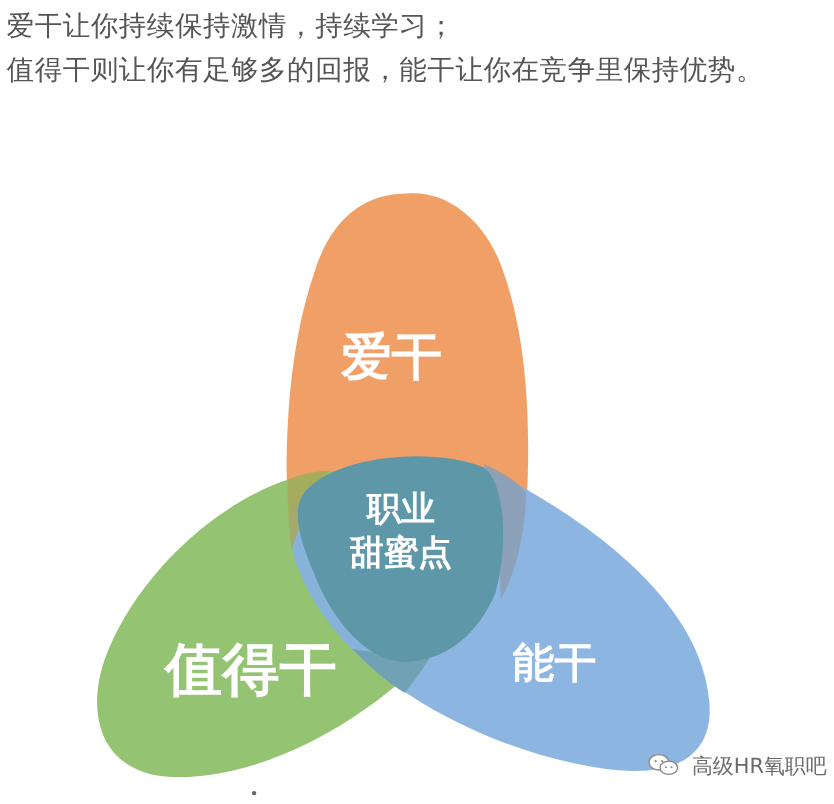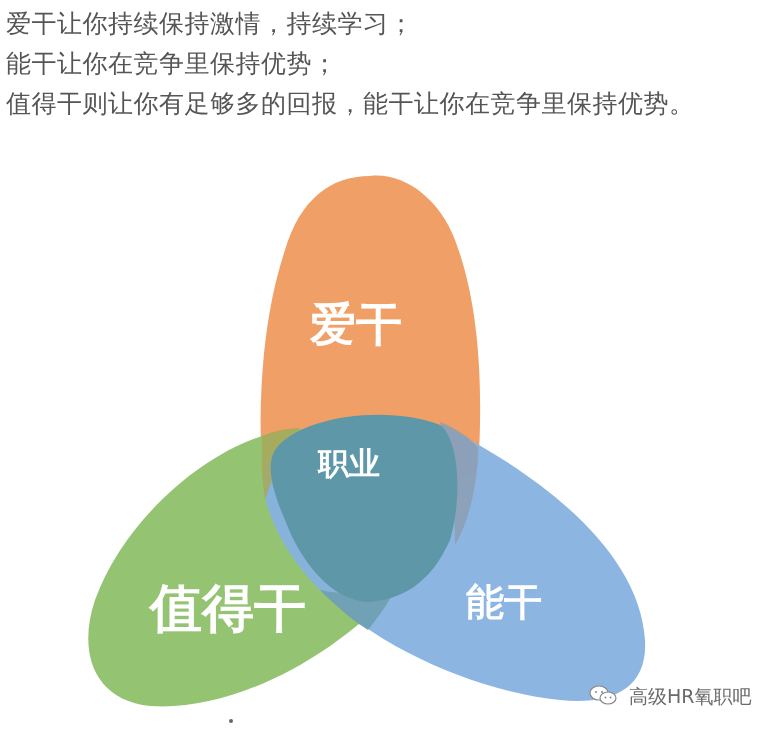--- a/index.html
+++ b/index.html
@@ -15,21 +15,20 @@
     .lbl-center { left: 318px; top: 443px; font-size: 31px; line-height: 40px; }
     .watermark { position: absolute; left: 588px; top: 684px; display: flex; align-items: center; gap: 11px; }
     .wm-text { font-size: 19px; color: #6a6a6a; }
     .dot { position: absolute; left: 229px; top: 719px; width: 4px; height: 4px; background: #666; border-radius: 50%; }
   </style>
 </head>
 <body>
 
 <div class="intro">
   <div class="intro-line">爱干让你持续保持激情，持续学习；</div>
-  <div class="intro-line">能干让你在竞争里保持优势；</div>
   <div class="intro-line">值得干则让你有足够多的回报，能干让你在竞争里保持优势。</div>
 </div>
 
 <div class="diagram">
   <svg width="758" height="731" viewBox="0 0 758 731">
 
     <path d="M 370 176 C 330 176, 300 200, 285 250 C 262 320, 258 400, 262 480 C 300 500, 440 500, 478 470 C 484 380, 478 300, 455 240 C 440 200, 405 172, 370 176 Z" fill="#F0A066"></path>
 
     <path d="M 262 436 C 190 460, 120 530, 95 600 C 78 650, 92 700, 150 706 C 230 712, 330 660, 395 590 C 420 560, 410 490, 365 450 C 330 425, 295 425, 262 436 Z" fill="#8EC16A" fill-opacity="0.95"></path>
 
@@ -42,20 +41,21 @@
     <path d="M 320 590 C 340 610, 355 622, 368 630 C 380 615, 390 600, 395 590 C 370 595, 345 595, 320 590 Z" fill="#6E9FAF" fill-opacity="0.9"></path>
 
     <path d="M 275 450 C 300 415, 390 405, 440 425 C 460 440, 462 500, 450 540 C 430 585, 400 600, 368 602 C 330 600, 300 560, 285 520 C 272 490, 266 465, 275 450 Z" fill="#5E97A8"></path>
   </svg>
 
   <div class="label lbl-love">爱干</div>
   <div class="label lbl-worth">值得干</div>
   <div class="label lbl-able">能干</div>
   <div class="label lbl-center">
     <div>职业</div>
+    <div>甜蜜点</div>
   </div>
   <div class="dot"></div>
 </div>
 
 <div class="watermark">
   <span>
     <svg width="30" height="22" viewBox="0 0 30 22">
       <ellipse cx="11" cy="9" rx="9" ry="7" fill="#ffffff" stroke="#888" stroke-width="1.2"></ellipse>
       <circle cx="8" cy="8" r="1" fill="#888"></circle>
       <circle cx="14" cy="8" r="1" fill="#888"></circle>

